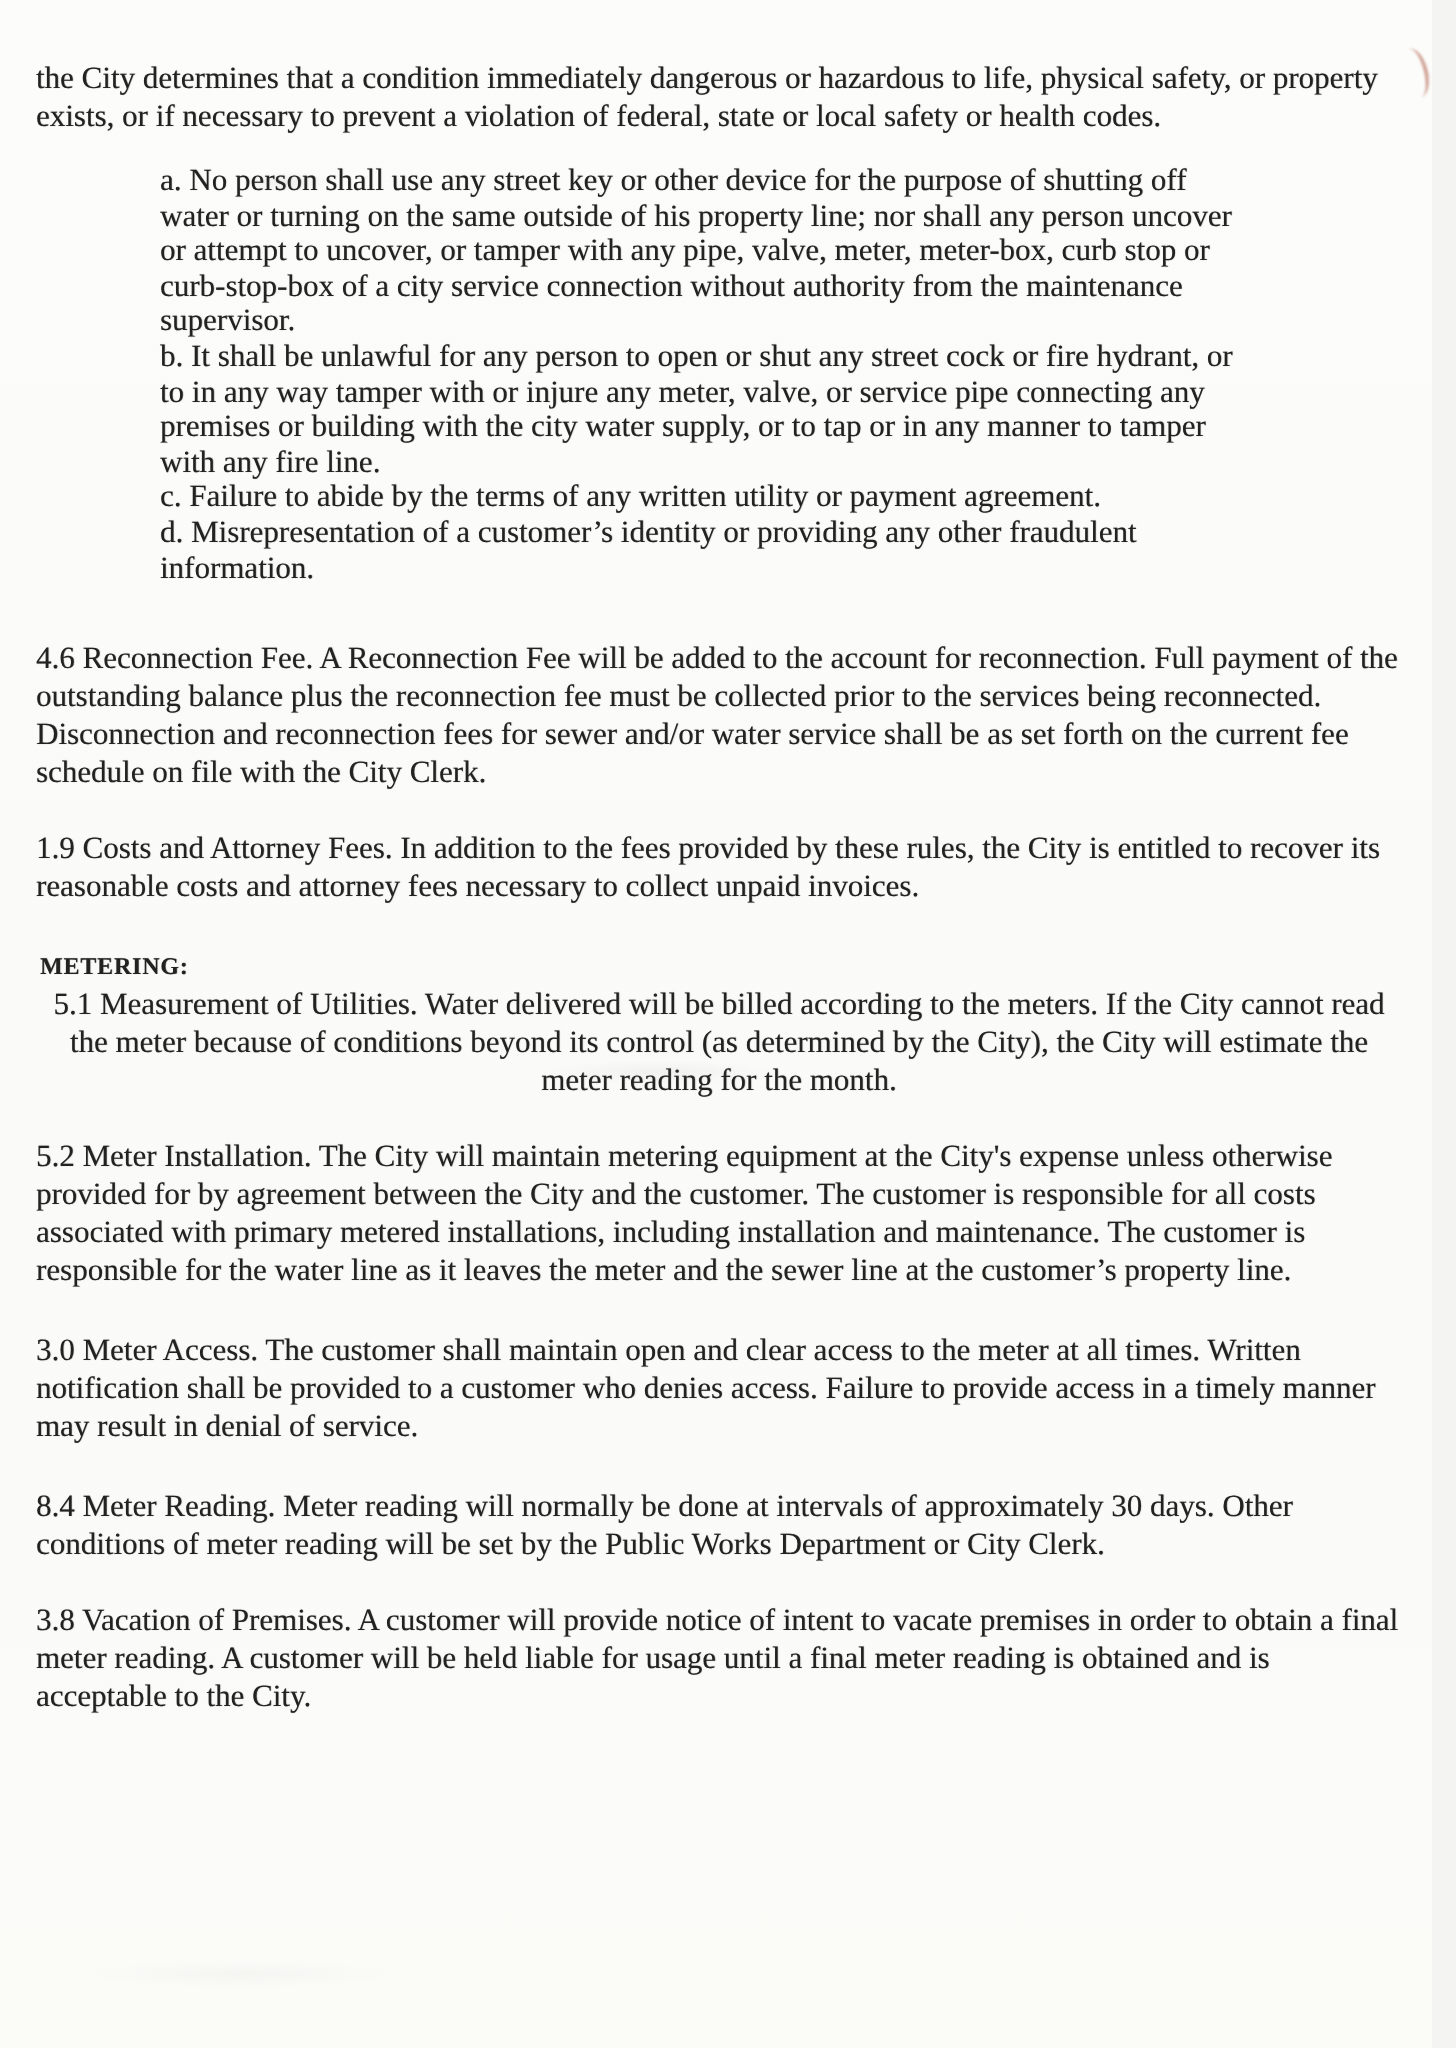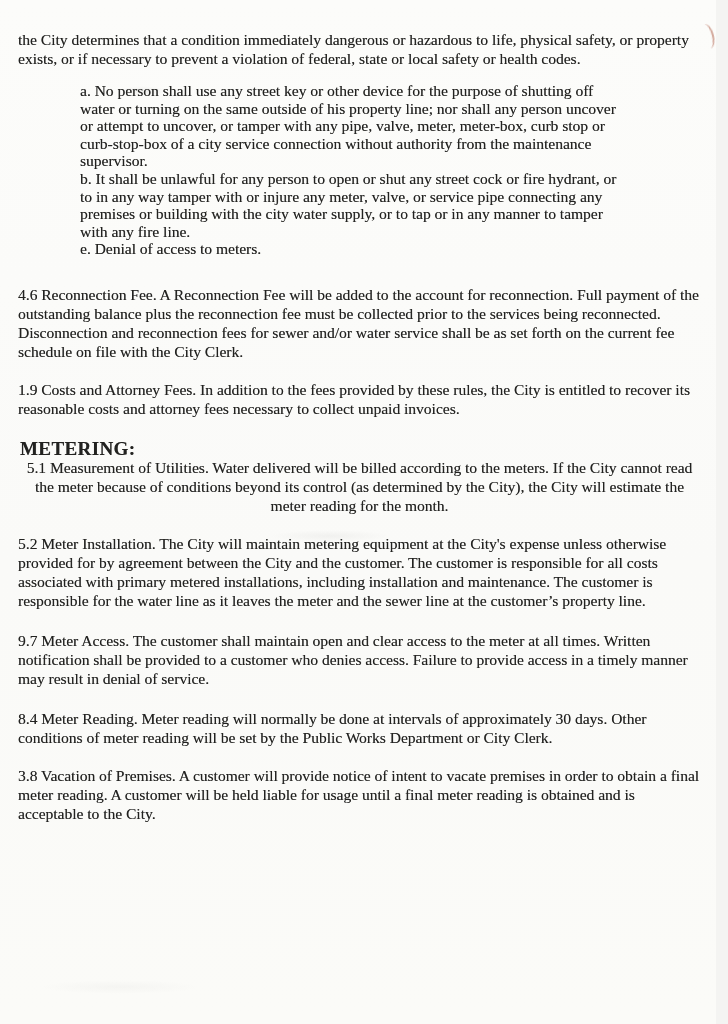--- a/index.html
+++ b/index.html
@@ -26,21 +26,21 @@
     white-space: pre-wrap;
   }
   .intro { margin-bottom: 14px; }
   .violations {
     margin: 0 0 27px 62px;
     width: 548px;
     line-height: 17.6px;
   }
   .violation-item { margin: 0; white-space: pre-wrap; }
   .section-heading {
-    font-size: 19px;
+    font-size: 12px;
     font-weight: bold;
     letter-spacing: 0.4px;
     line-height: 19px;
     margin: 4px 0 0 2px;
   }
   .after-heading { margin-top: 0; text-align: center; }
   .gap-lg { margin-bottom: 21px; }
   
   .pen-mark {
     position: absolute;
@@ -80,33 +80,34 @@
   <div class="pen-mark"></div>
   <div class="smudge smudge-1"></div>
   <div class="smudge smudge-2"></div>
   <div class="smudge smudge-3"></div>
 
   <p class="para intro">the City determines that a condition immediately dangerous or hazardous to life, physical safety, or property exists, or if necessary to prevent a violation of federal, state or local safety or health codes.</p>
 
   <div class="violations">
     <p class="violation-item">a. No person shall use any street key or other device for the purpose of shutting off water or turning on the same outside of his property line; nor shall any person uncover or attempt to uncover, or tamper with any pipe, valve, meter, meter-box, curb stop or curb-stop-box of a city service connection without authority from the maintenance supervisor.</p>
     <p class="violation-item">b. It shall be unlawful for any person to open or shut any street cock or fire hydrant, or to in any way tamper with or injure any meter, valve, or service pipe connecting any premises or building with the city water supply, or to tap or in any manner to tamper with any fire line.</p>
-    <p class="violation-item">e. Denial of access to meters.</p>
+    <p class="violation-item">c. Failure to abide by the terms of any written utility or payment agreement.</p>
+    <p class="violation-item">d. Misrepresentation of a customer’s identity or providing any other fraudulent information.</p>
   </div>
 
   <p class="para">4.6 Reconnection Fee. A Reconnection Fee will be added to the account for reconnection. Full payment of the outstanding balance plus the reconnection fee must be collected prior to the services being reconnected.  Disconnection and reconnection fees for sewer and/or water service shall be as set forth on the current fee schedule on file with the City Clerk.</p>
 
   <p class="para gap-lg">1.9 Costs and Attorney Fees. In addition to the fees provided by these rules, the City is entitled to recover its reasonable costs and attorney fees necessary to collect unpaid invoices.</p>
 
   <h2 class="section-heading">METERING:</h2>
 
   <p class="para after-heading">5.1 Measurement of Utilities. Water delivered will be billed according to the meters. If the City cannot read the meter because of conditions beyond its control (as determined by the City), the City will estimate the meter reading for the month.</p>
 
   <p class="para gap-lg">5.2 Meter Installation. The City will maintain metering equipment at the City's expense unless otherwise provided for by agreement between the City and the customer. The customer is responsible for all costs associated with primary metered installations, including installation and maintenance. The customer is responsible for the water line as it leaves the meter and the sewer line at the customer’s property line.</p>
 
-  <p class="para gap-lg">9.7 Meter Access. The customer shall maintain open and clear access to the meter at all times. Written notification shall be provided to a customer who denies access. Failure to provide access in a timely manner may result in denial of service.</p>
+  <p class="para gap-lg">3.0 Meter Access. The customer shall maintain open and clear access to the meter at all times. Written notification shall be provided to a customer who denies access. Failure to provide access in a timely manner may result in denial of service.</p>
 
 
   <p class="para">8.4 Meter Reading. Meter reading will normally be done at intervals of approximately 30 days. Other conditions of meter reading will be set by the Public Works Department or City Clerk.</p>
 
   <p class="para">3.8 Vacation of Premises. A customer will provide notice of intent to vacate premises in order to obtain a final meter reading. A customer will be held liable for usage until a final meter reading is obtained and is acceptable to the City.</p>
 
 </div>
 
 </body></html>

